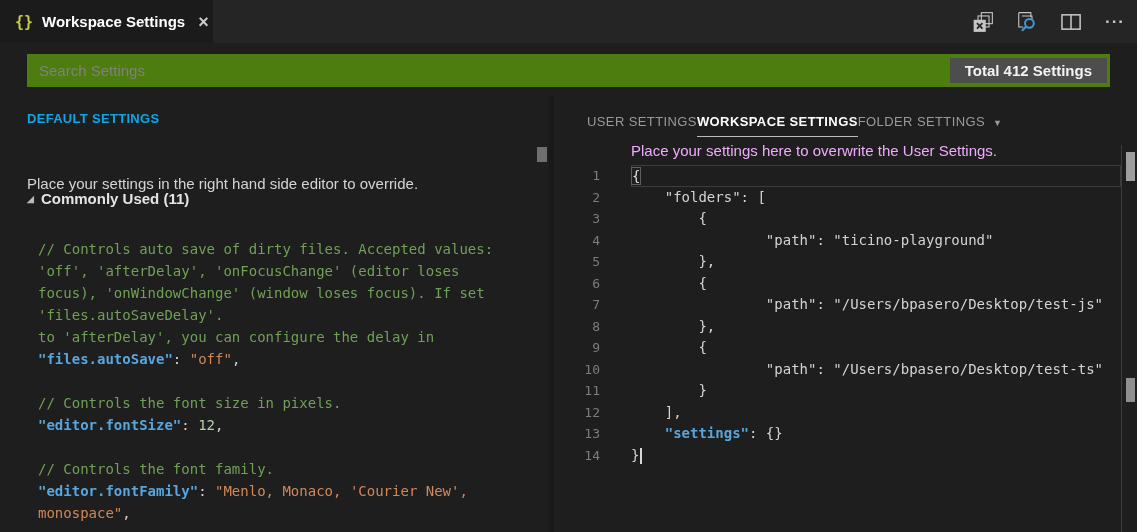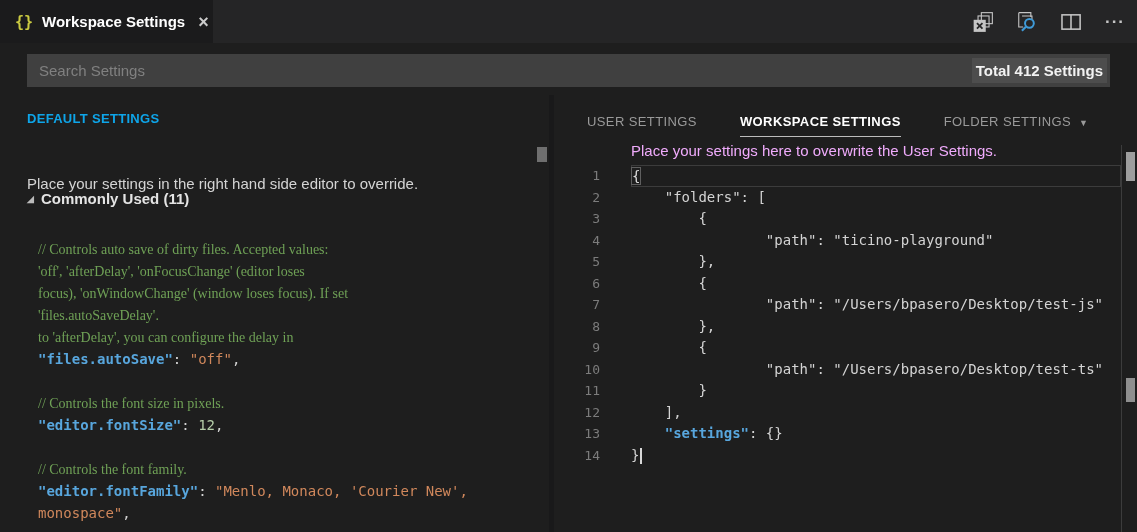--- a/index.html
+++ b/index.html
@@ -20,56 +20,56 @@
   .tab-title { color:#ffffff; font-size:15px; font-weight:600; margin-left:9px; white-space:nowrap; }
   .tab-close { margin-left:13px; color:#cccccc; font-size:18px; font-weight:bold; line-height:1; cursor:pointer; }
   .toolbar { position:absolute; right:10px; top:0; height:43px; display:flex; align-items:center; gap:20px; }
   .tb-icon { width:24px; height:22px; display:flex; align-items:center; justify-content:center; cursor:pointer; }
   .tb-ellipsis { color:#c5c5c5; font-size:17px; font-weight:bold; letter-spacing:1px; line-height:1; }
 
   
   .searchrow { position:absolute; top:43px; left:0; right:0; height:52px; background:#1e1e1e; }
   .search-input {
     position:absolute; left:27px; right:27px; top:11px; height:33px;
-    background:#404040; border:none; outline:none;
+    background:#4d7c0f; border:none; outline:none;
     color:#e0e0e0; font-size:15px; font-family:"Liberation Sans", sans-serif;
     padding:0 185px 0 12px;
   }
   .search-input::placeholder { color:#808080; opacity:1; }
   .badge {
     position:absolute; right:30px; top:15px; height:25px; line-height:25px;
-    background:#4d4d4d; color:#f2f2f2; font-size:15px; font-weight:700; padding:0 4px;
+    background:#4d4d4d; color:#f2f2f2; font-size:15px; font-weight:700; padding:0 15px;
     white-space:nowrap;
   }
 
   
   .main { position:absolute; top:95px; left:0; right:0; bottom:0; }
   .sash { position:absolute; left:549px; top:0; width:5px; height:100%; background:#19191a; cursor:col-resize; }
 
   
   .left-pane { position:absolute; left:0; top:0; width:549px; height:100%; overflow:hidden; }
   .lp-header { position:absolute; left:27px; top:16px; font-size:13px; font-weight:600; color:#0ea5e9; letter-spacing:.3px; }
   .lp-desc   { position:absolute; left:27px; top:52px; font-size:15px; color:#d4d4d4; white-space:nowrap;margin-top:28px; }
   .lp-section{ position:absolute; left:27px; top:95px; font-size:15px; font-weight:700; color:#e4e4e4; cursor:pointer;text-align:right; }
   .twistie { display:inline-block; font-size:9px; color:#bbbbbb; margin-right:7px; transform:translateY(-2px); }
   .lp-code { position:absolute; left:38px; top:143px; font-family:"DejaVu Sans Mono", monospace; font-size:14px; }
   .lp-code .line { height:22px; line-height:22px; white-space:pre; }
   .lp-scroll-thumb { position:absolute; left:537px; top:52px; width:10px; height:15px; background:#6f6f6f; }
 
   
-  .seg-c { color:#6fa156;font-family:Liberation Serif, serif; }
+  .seg-c { color:#6fa156; }
   .seg-k { color:#58a6dd; font-weight:bold; }
   .seg-s { color:#d1885c; }
   .seg-n { color:#b5cea8; }
   .seg-p { color:#d4d4d4; }
   .seg-b { color:#dcdcdc; outline:1px solid #5f5f5f; }
 
   
   .right-pane { position:absolute; left:554px; top:0; right:0; height:100%; overflow:hidden; }
-  .rp-tabs { position:absolute; left:33px; top:19px; display:flex; gap:43px; font-size:13px; letter-spacing:.4px; }
+  .rp-tabs { position:absolute; left:33px; top:19px; display:flex; font-size:13px; letter-spacing:.4px; }
   .rp-tab { color:#9a9a9a; font-weight:500; padding-bottom:7px; cursor:pointer; white-space:nowrap; }
   .rp-tab.active { color:#ffffff; font-weight:600; border-bottom:1px solid #bcbcbc; }
   .rp-tab .dd { font-size:9px; margin-left:8px; color:#9a9a9a; }
   .rp-desc { position:absolute; left:77px; top:47px; font-size:15px; color:#f0abfc; white-space:nowrap; }
   .rp-editor { position:absolute; left:0; top:70px; right:16px; }
   .ed-line { display:flex; height:21.5px; line-height:21.5px; font-family:"DejaVu Sans Mono", monospace; font-size:14px; white-space:pre; }
   .ed-ln { width:46px; flex:none; text-align:right; color:#7c7c7c; font-size:13px; }
   .ed-lc { margin-left:31px; flex:1; color:#d9d9d9; height:100%; }
   .ed-line.current .ed-lc { border:1px solid #3c3c3c; }
   .cursor { display:inline-block; width:2px; height:16px; background:#d8d8d8; vertical-align:middle; margin-left:1px; }

